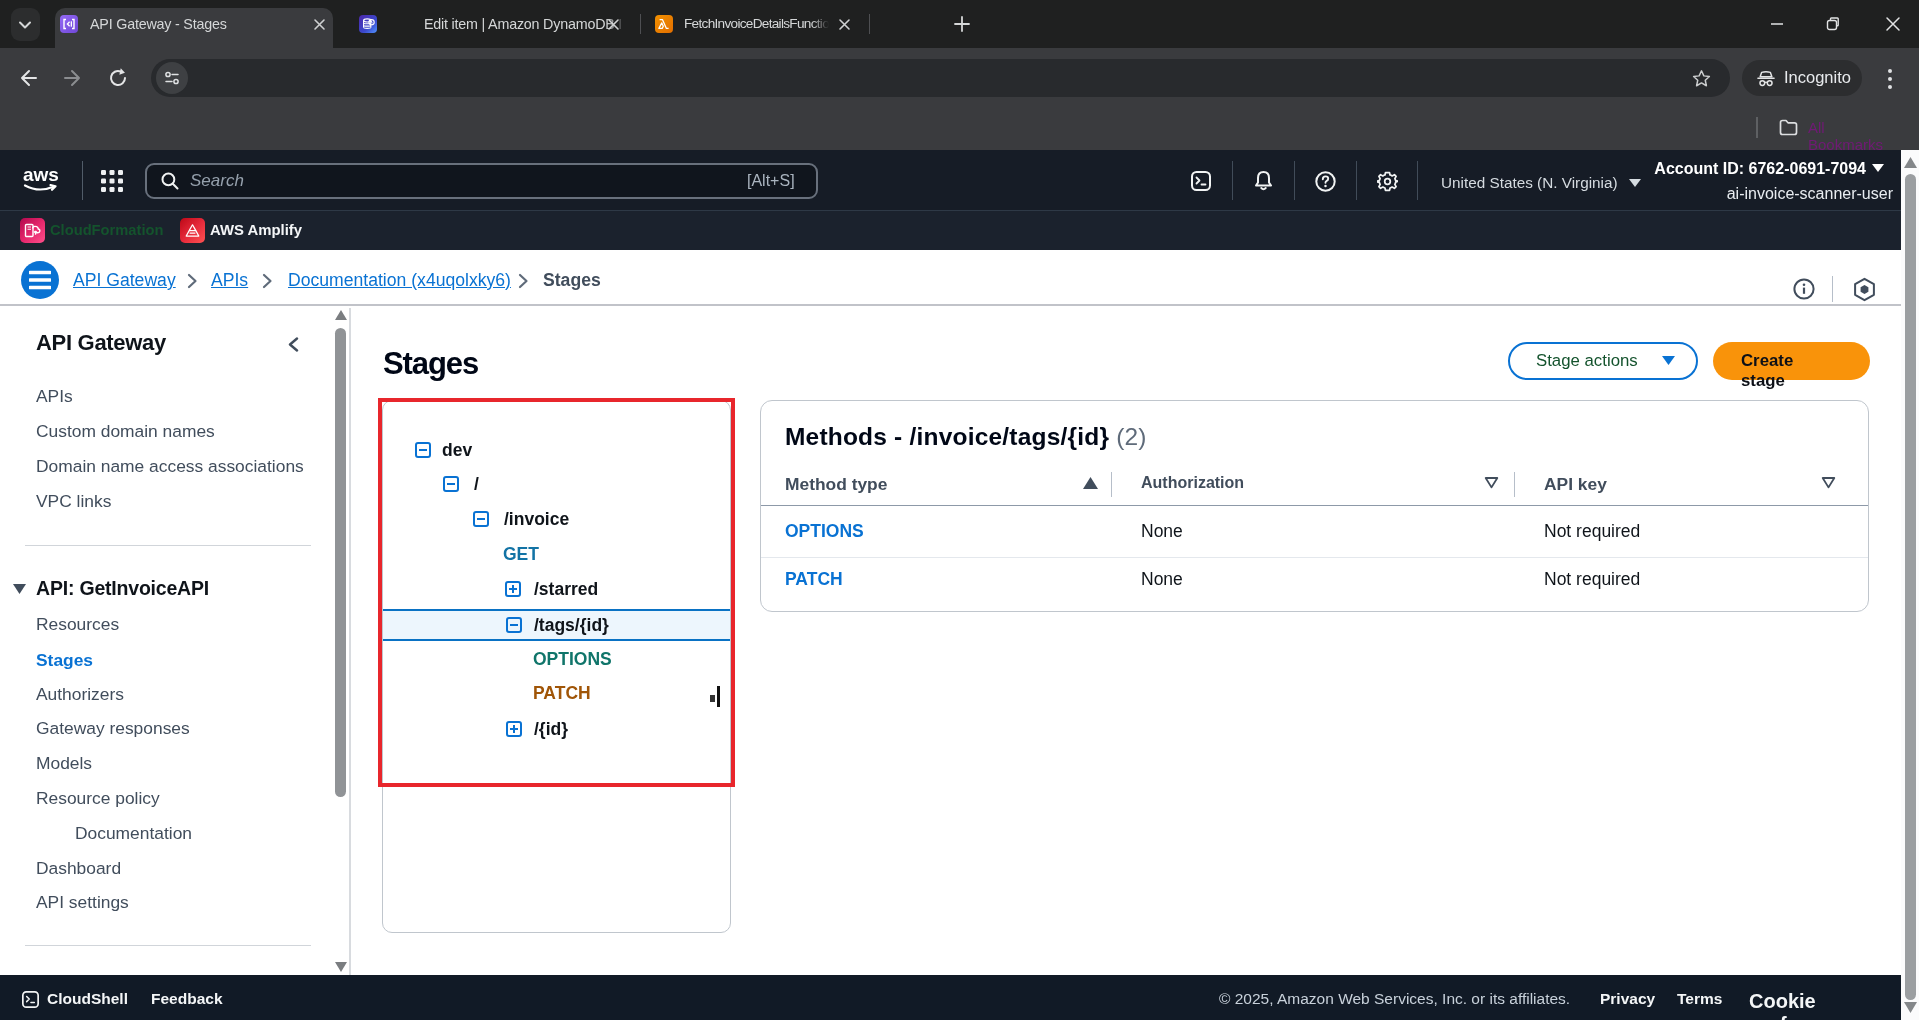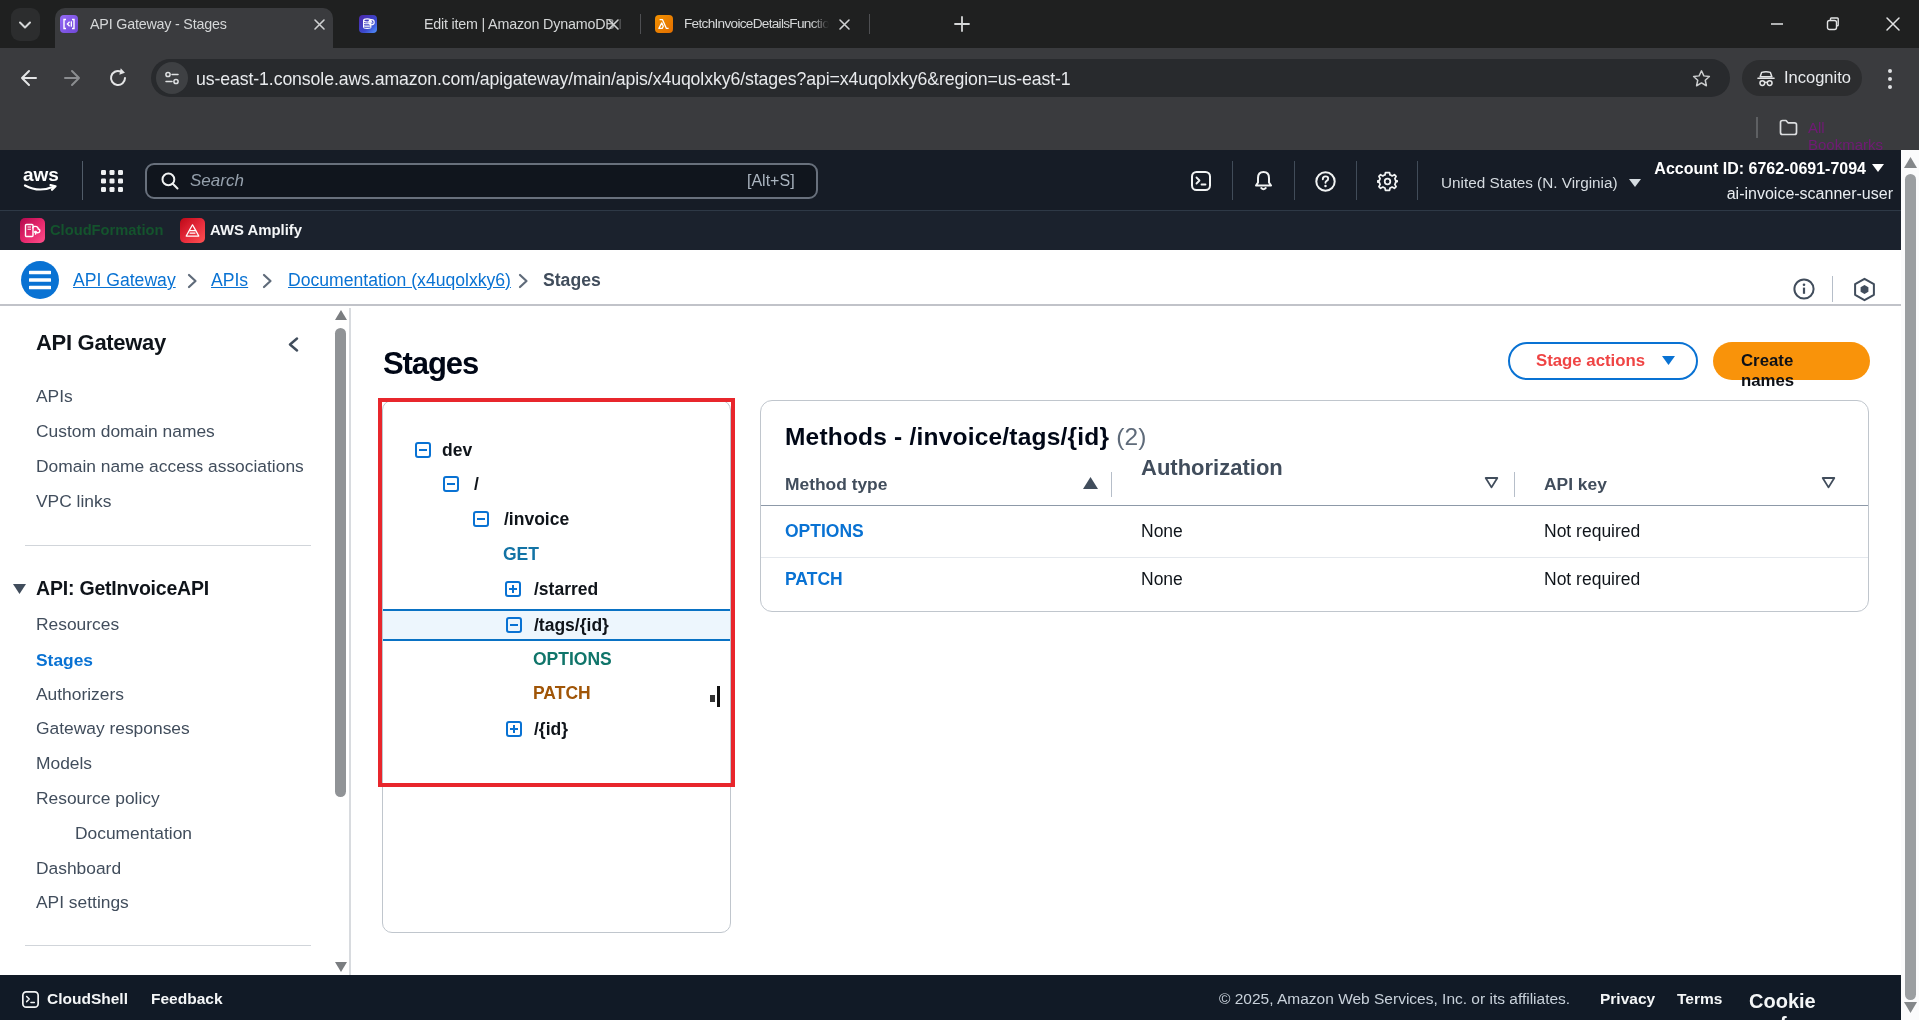--- a/index.html
+++ b/index.html
@@ -117,21 +117,20 @@
 
   <div class="abs" style="left:151px;top:59px;width:1579px;height:38px;border-radius:19px;background:#282a2d;"></div>
 
   <div class="abs" style="left:156px;top:62px;width:32px;height:32px;border-radius:16px;background:#3e4043;"></div>
   <svg class="abs" style="left:163px;top:69px;" width="18" height="18" viewBox="0 0 18 18">
       <circle cx="5" cy="5.5" r="2.1" fill="none" stroke="#dfe1e3" stroke-width="1.5"></circle>
       <path d="M9 5.5 L15 5.5" stroke="#dfe1e3" stroke-width="1.5" stroke-linecap="round"></path>
       <circle cx="13" cy="12.5" r="2.1" fill="none" stroke="#dfe1e3" stroke-width="1.5"></circle>
       <path d="M3 12.5 L9 12.5" stroke="#dfe1e3" stroke-width="1.5" stroke-linecap="round"></path>
     </svg>
-  <div class="abs" style="left:196px;top:69px;font-size:17.7px;color:#e8eaed;letter-spacing:-.1px;">us-east-1.console.aws.amazon.com/apigateway/main/apis/x4uqolxky6/stages?api=x4uqolxky6&amp;region=us-east-1</div>
 
   <svg class="abs" style="left:1691px;top:68px;" width="21" height="21" viewBox="0 0 24 24">
       <path d="M12 3.2 L14.7 9 L21 9.7 L16.3 14 L17.6 20.3 L12 17.1 L6.4 20.3 L7.7 14 L3 9.7 L9.3 9 Z" fill="none" stroke="#cbcdce" stroke-width="1.7" stroke-linejoin="round"></path>
     </svg>
 
   <div class="abs" style="left:1742px;top:60px;width:120px;height:36px;border-radius:18px;background:#2c2d2f;"></div>
   <svg class="abs" style="left:1755px;top:68px;" width="22" height="22" viewBox="0 0 24 24">
       <path d="M7.2 4.8 Q12 3.6 16.8 4.8 L18.4 9.6 L5.6 9.6 Z" fill="none" stroke="#e4e5e6" stroke-width="1.6" stroke-linejoin="round"></path>
       <path d="M3.2 11.2 L20.8 11.2" stroke="#e4e5e6" stroke-width="1.6" stroke-linecap="round"></path>
       <circle cx="8" cy="16.4" r="2.6" fill="none" stroke="#e4e5e6" stroke-width="1.6"></circle>
@@ -292,26 +291,26 @@
       <path d="M6 0 L12 10 L0 10 Z" fill="#7a7d80"></path>
     </svg>
 <div class="abs" style="left:335px;top:328px;width:11px;height:469px;border-radius:6px;background:#909396;"></div>
 <svg class="abs" style="left:335px;top:962px;" width="12" height="10" viewBox="0 0 12 10">
       <path d="M0 0 L12 0 L6 10 Z" fill="#7a7d80"></path>
     </svg>
 
 <div class="abs" style="left:383px;top:346px;font-size:31px;font-weight:bold;color:#000716;letter-spacing:-1.1px;">Stages</div>
 
 <div class="abs" style="left:1508px;top:342px;width:190px;height:38px;border:2px solid #0972d3;border-radius:19px;background:#fff;"></div>
-<div class="abs" style="left:1536px;top:351px;font-size:16.8px;font-weight:bold;color:#ef4444;">Stage actions</div>
+<div class="abs" style="left:1536px;top:351px;font-size:16.8px;font-weight:normal;color:#14532d;">Stage actions</div>
 <svg class="abs" style="left:1662px;top:356px;" width="13" height="9" viewBox="0 0 13 9">
       <path d="M0 0 L13 0 L6.5 9 Z" fill="#0972d3"></path>
     </svg>
 <div class="abs" style="left:1713px;top:342px;width:157px;height:38px;border-radius:19px;background:#f9930a;"></div>
-<div class="abs" style="left:1741px;top:351px;font-size:16.8px;font-weight:bold;color:#0d1017;">Create names</div>
+<div class="abs" style="left:1741px;top:351px;font-size:16.8px;font-weight:bold;color:#0d1017;">Create stage</div>
 
 <div class="abs" style="left:382px;top:400px;width:349px;height:533px;border:1px solid #c0c6cd;border-radius:10px;background:#fff;"></div>
 
 <div class="abs" style="left:383px;top:609px;width:347px;height:32px;background:#edf6fd;border-top:2px solid #0a72c4;border-bottom:2px solid #0a72c4;"></div>
 
 <div class="abs tree-i" style="left:415px;top:442px;"></div>
 <div class="abs treetxt" style="left:442px;top:440px;">dev</div>
 <div class="abs tree-i" style="left:443px;top:476px;"></div>
 <div class="abs treetxt" style="left:474px;top:474px;">/</div>
 <div class="abs tree-i" style="left:473px;top:511px;"></div>
@@ -330,21 +329,21 @@
 
 <div class="abs" style="left:378px;top:398px;width:357px;height:389px;border:4px solid #e8262c;"></div>
 
 <div class="abs" style="left:760px;top:400px;width:1109px;height:212px;border:1px solid #c0c6cd;border-radius:12px;background:#fff;"></div>
 <div class="abs" style="left:785px;top:423px;font-size:24.5px;font-weight:bold;color:#000716;letter-spacing:.2px;">Methods - /invoice/tags/{id} <span style="font-weight:normal;color:#5f6b7a;">(2)</span></div>
 <div class="abs" style="left:785px;top:474px;font-size:17.4px;font-weight:bold;color:#414d5c;">Method type</div>
 <svg class="abs" style="left:1083px;top:477px;" width="15" height="12" viewBox="0 0 15 12">
       <path d="M7.5 0 L15 12 L0 12 Z" fill="#414d5c"></path>
     </svg>
 <div class="abs" style="left:1111px;top:472px;width:1px;height:25px;background:#b6bec9;"></div>
-<div class="abs" style="left:1141px;top:455px;font-size:22px;font-weight:bold;color:#414d5c;">Authorization</div>
+<div class="abs" style="left:1141px;top:474px;font-size:16px;font-weight:bold;color:#414d5c;">Authorization</div>
 <svg class="abs" style="left:1484px;top:477px;" width="15" height="12" viewBox="0 0 15 12">
       <path d="M1.7 1 L13.3 1 L7.5 10.4 Z" fill="none" stroke="#414d5c" stroke-width="1.8" stroke-linejoin="round"></path>
     </svg>
 <div class="abs" style="left:1514px;top:472px;width:1px;height:25px;background:#b6bec9;"></div>
 <div class="abs" style="left:1544px;top:474px;font-size:17.4px;font-weight:bold;color:#414d5c;">API key</div>
 <svg class="abs" style="left:1821px;top:477px;" width="15" height="12" viewBox="0 0 15 12">
       <path d="M1.7 1 L13.3 1 L7.5 10.4 Z" fill="none" stroke="#414d5c" stroke-width="1.8" stroke-linejoin="round"></path>
     </svg>
 <div class="abs" style="left:761px;top:505px;width:1107px;height:1px;background:#8d99a8;"></div>
 <div class="abs" style="left:785px;top:521px;font-size:17.5px;font-weight:bold;color:#0972d3;">OPTIONS</div>

